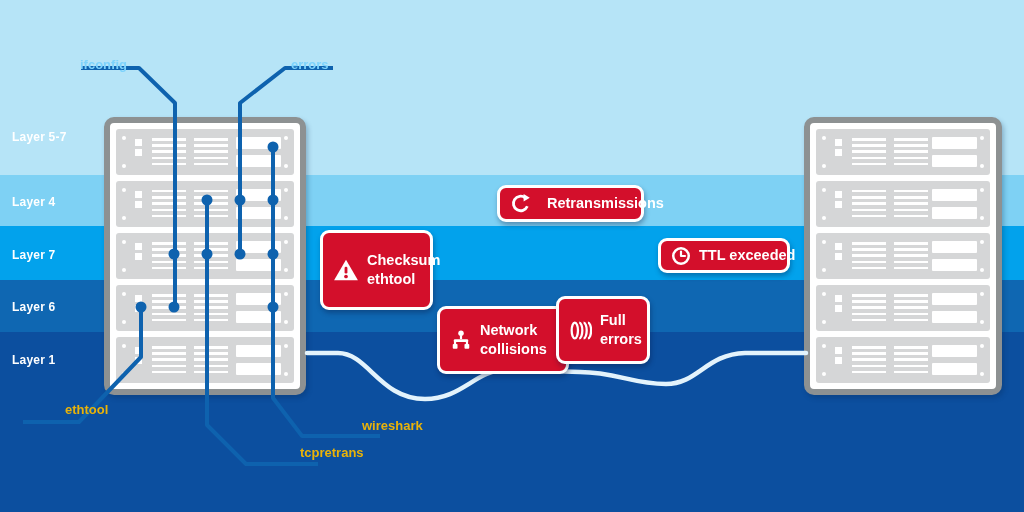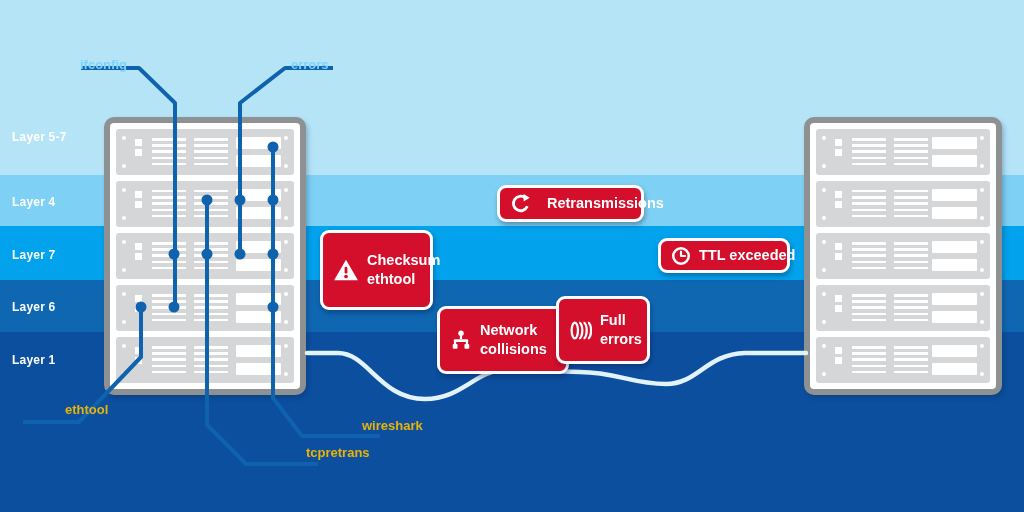--- a/index.html
+++ b/index.html
@@ -36,21 +36,21 @@
   
   #wires{position:absolute;left:0;top:0;pointer-events:none;}
 
   
   .tool-label{position:absolute;font-size:13px;font-weight:700;}
   .tool-label.dark{color:#7dd3fc;margin-top:8px;}
   .tool-label.light{color:#eab308;margin-left:40px;}
   #lbl-ifconfig{left:80px;top:49px;}
   #lbl-netstat{left:291px;top:49px;}
   #lbl-ethtool{left:25px;top:402px;}
-  #lbl-tcpretrans{left:266px;top:445px;}
+  #lbl-tcpretrans{left:260px;top:445px;}
   #lbl-wireshark{left:322px;top:418px;}
 
   
   .badge{position:absolute;background:#d30f2b;border:3px solid #fff;border-radius:9px;
     box-sizing:border-box;display:flex;align-items:center;gap:8px;padding:0 10px;
     box-shadow:1px 3px 5px rgba(10,20,60,.35);}
   .badge .txt{color:#fff;font-size:14.5px;font-weight:600;line-height:19px;white-space:nowrap;}
   .badge svg{flex:0 0 auto;display:block;}
   #badge-checksum{left:320px;top:230px;width:113px;height:80px;}
   #badge-retrans{left:497px;top:185px;width:147px;height:37px;gap:16px;}

